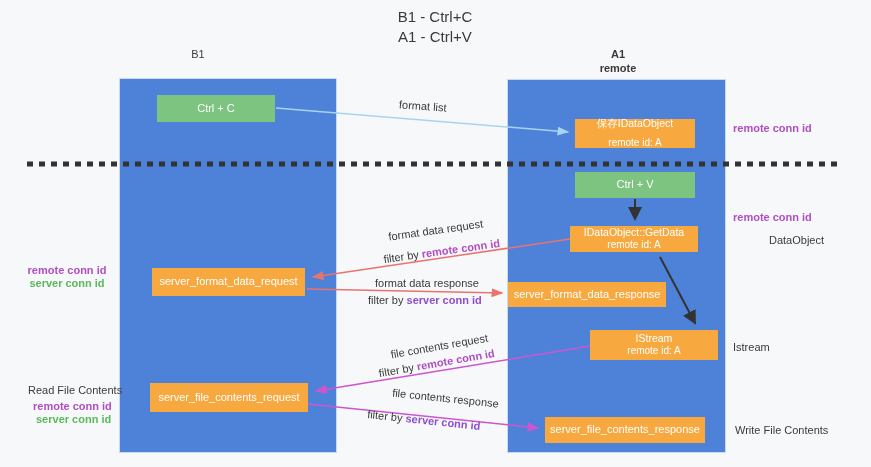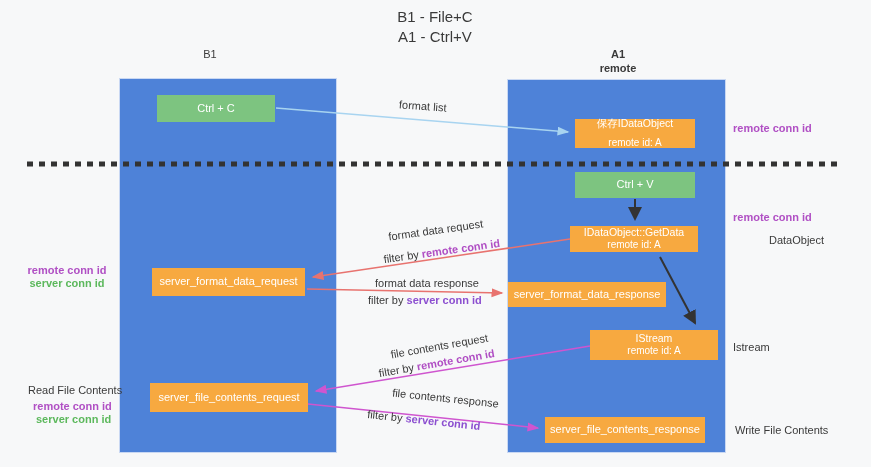--- a/index.html
+++ b/index.html
@@ -14,21 +14,21 @@
   #lane-right { left:508px; top:80px; width:217px; height:372px; }
 
   #title {
     position:absolute; left:315px; top:7px; width:240px;
     text-align:center; font-size:15px; color:#3a3a3a; line-height:1.3;
   }
   .lane-header {
     position:absolute; width:120px; text-align:center;
     font-size:11px; color:#3a3a3a; line-height:1.3;
   }
-  #header-left  { left:150px; top:47px; }
+  #header-left  { left:138px; top:47px; }
   #header-right { left:558px; top:47px;font-weight:bold; }
 
   .box {
     position:absolute; display:flex; flex-direction:column;
     align-items:center; justify-content:center;
     color:#ffffff; text-align:center; font-size:11px; line-height:1.25;
   }
   .box.orange { background:#f7a940; }
   .box.green  { background:#7dc480; }
   .box .l2 { font-size:10px; }
@@ -106,21 +106,21 @@
     <line x1="570" y1="239" x2="313" y2="277" stroke="#e8736f" stroke-width="1.5" marker-end="url(#m-red)"></line>
 
     <line x1="307" y1="289" x2="502" y2="293" stroke="#e8736f" stroke-width="1.5" marker-end="url(#m-red)"></line>
 
     <line x1="590" y1="346" x2="316" y2="391" stroke="#cf55cf" stroke-width="1.5" marker-end="url(#m-magenta)"></line>
 
     <line x1="308" y1="404" x2="538" y2="428" stroke="#cf55cf" stroke-width="1.5" marker-end="url(#m-magenta)"></line>
   </svg>
 
   <div id="title">
-    <div>B1 - File+C</div>
+    <div>B1 - Ctrl+C</div>
     <div>A1 - Ctrl+V</div>
   </div>
 
   <div class="lane-header" id="header-left">
     <div>B1</div>
   </div>
   <div class="lane-header" id="header-right">
     <div>A1</div>
     <div>remote</div>
   </div>

